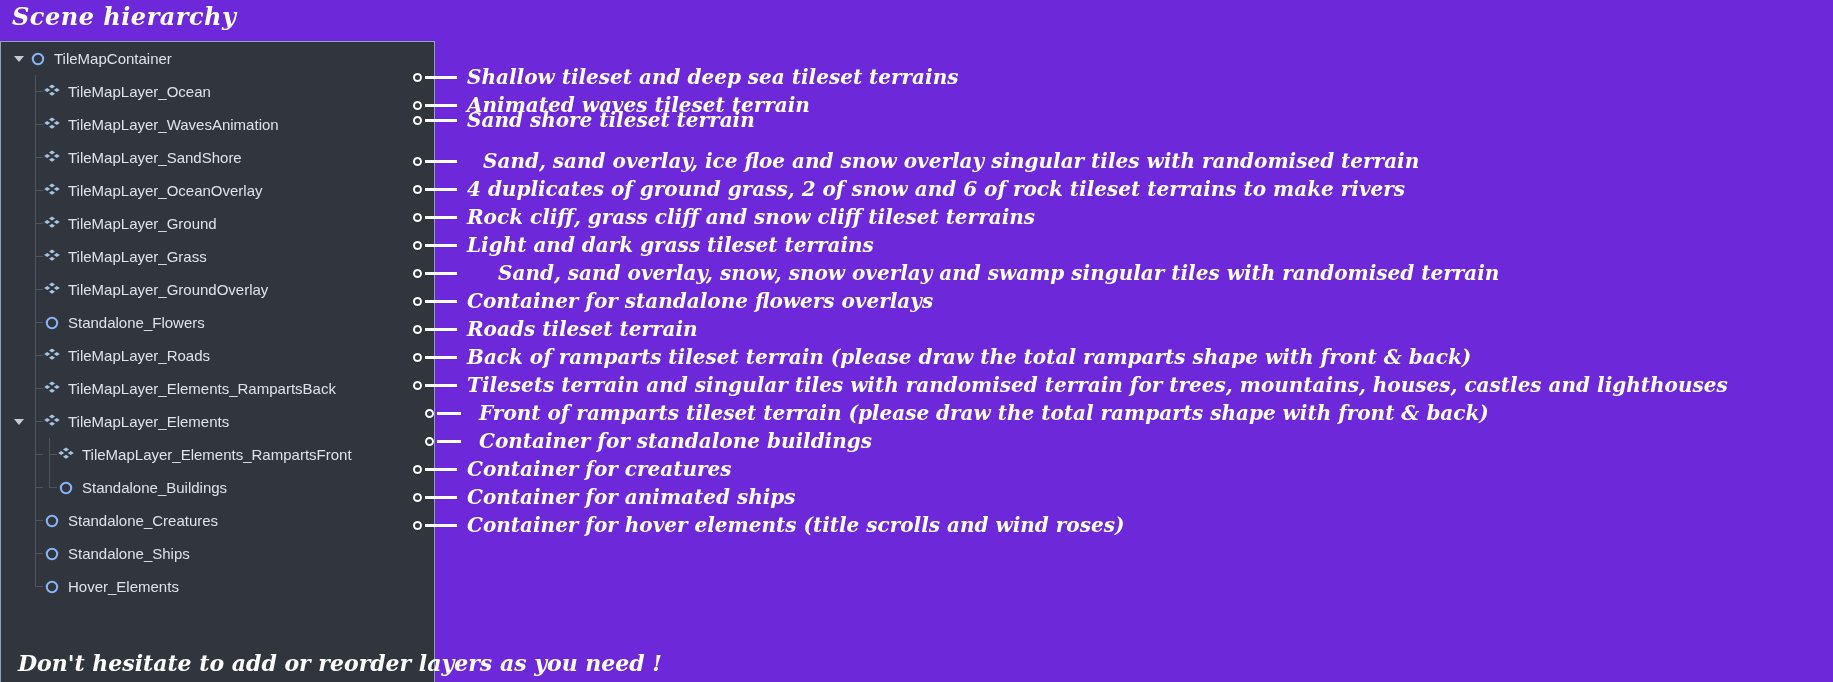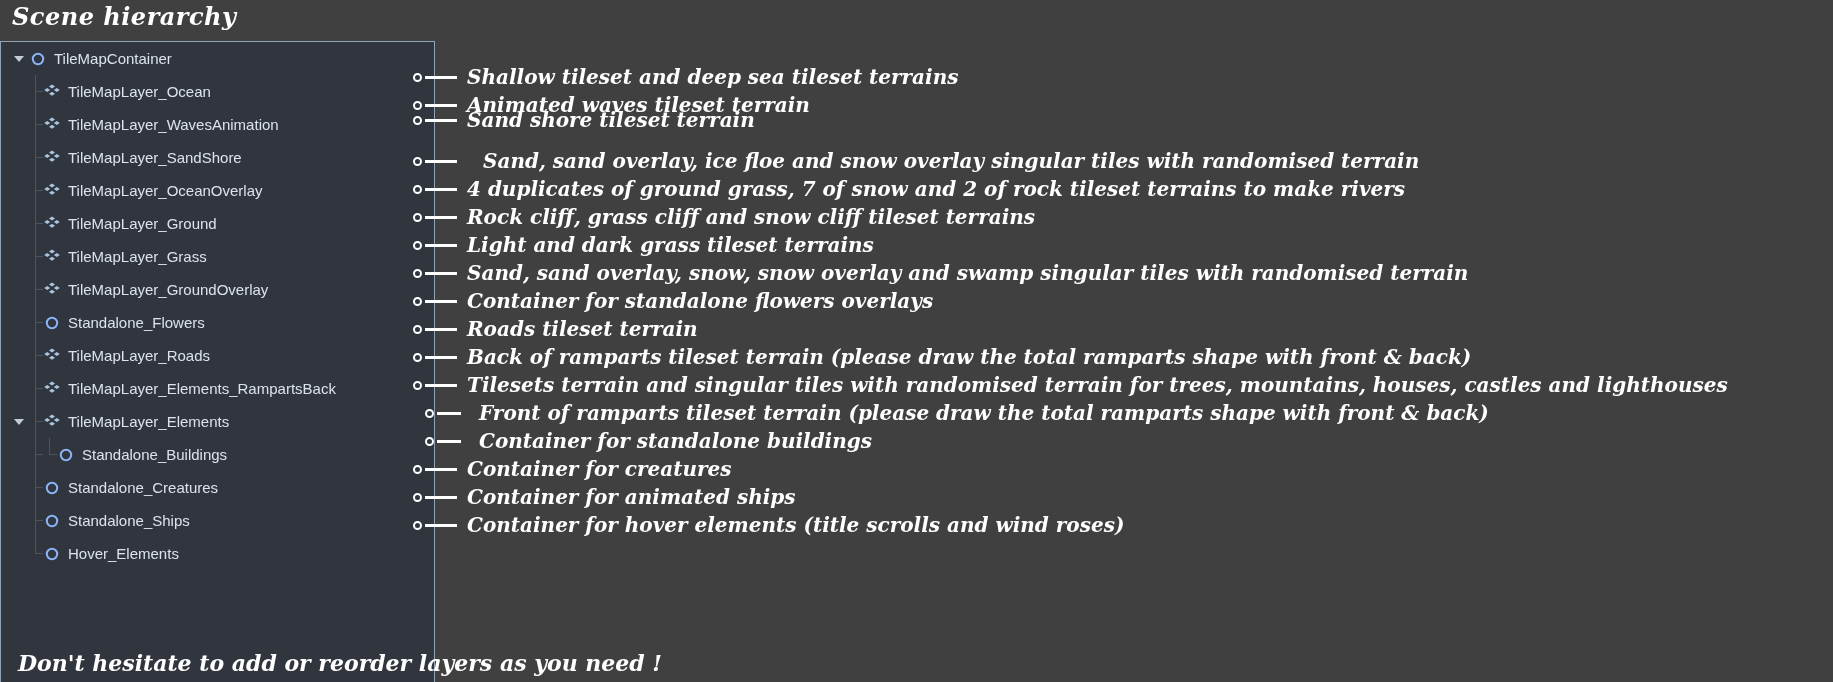--- a/index.html
+++ b/index.html
@@ -8,21 +8,21 @@
     background: #5a7185;
     width: 1833px;
     height: 682px;
     overflow: hidden;
     font-family: "Liberation Sans", sans-serif;
   }
   #root {
     position: relative;
     width: 1833px;
     height: 682px;
-    background: #404040;
+    background: #6d28d9;
   }
   
   .title {
     position: absolute;
     left: 12px;
     top: 2px;
     font-family: "DejaVu Serif", serif;
     font-size: 24px;
     font-style: italic;
     font-weight: bold;
@@ -348,20 +348,37 @@
               <path d="M9 8.7l3 2-3 2-3-2z"></path>
             </g>
           </svg>
         </span>
         <span class="node-label">TileMapLayer_Elements</span>
       </div>
       <div class="tree-row">
         <span class="indent-1"></span>
         <span class="twisty blank"></span>
         <span class="guide"></span>
+        <span class="guide"></span>
+        <span class="node-icon">
+          <svg width="18" height="18" viewBox="0 0 18 18">
+            <g fill="#a8c4e0">
+              <path d="M9 1.5l3 2-3 2-3-2z"></path>
+              <path d="M4.2 5.1l3 2-3 2-3-2z"></path>
+              <path d="M13.8 5.1l3 2-3 2-3-2z"></path>
+              <path d="M9 8.7l3 2-3 2-3-2z"></path>
+            </g>
+          </svg>
+        </span>
+        <span class="node-label">TileMapLayer_Elements_RampartsFront</span>
+      </div>
+      <div class="tree-row">
+        <span class="indent-1"></span>
+        <span class="twisty blank"></span>
+        <span class="guide"></span>
         <span class="guide last"></span>
         <span class="node-icon">
           <svg width="18" height="18" viewBox="0 0 18 18">
             <circle cx="9" cy="9" r="5.2" fill="none" stroke="#8ab4f8" stroke-width="2"></circle>
           </svg>
         </span>
         <span class="node-label">Standalone_Buildings</span>
       </div>
       <div class="tree-row">
         <span class="indent-1"></span>
@@ -425,37 +442,37 @@
           <span class="ring"></span>
           <span class="bar"></span>
         </span>
         <span class="annot-text">Sand, sand overlay, ice floe and snow overlay singular tiles with randomised terrain</span>
       </div>
       <div class="annot" style="top: 177px; left: 413px;">
         <span class="pin">
           <span class="ring"></span>
           <span class="bar"></span>
         </span>
-        <span class="annot-text">4 duplicates of ground grass, 7 of snow and 2 of rock tileset terrains to make rivers</span>
+        <span class="annot-text">4 duplicates of ground grass, 2 of snow and 6 of rock tileset terrains to make rivers</span>
       </div>
       <div class="annot" style="top: 205px; left: 413px;">
         <span class="pin">
           <span class="ring"></span>
           <span class="bar"></span>
         </span>
         <span class="annot-text">Rock cliff, grass cliff and snow cliff tileset terrains</span>
       </div>
       <div class="annot" style="top: 233px; left: 413px;">
         <span class="pin">
           <span class="ring"></span>
           <span class="bar"></span>
         </span>
         <span class="annot-text">Light and dark grass tileset terrains</span>
       </div>
-      <div class="annot" style="top: 261px; left: 413px;">
+      <div class="annot" style="top: 261px; left: 413px; gap: 31px;">
         <span class="pin">
           <span class="ring"></span>
           <span class="bar"></span>
         </span>
         <span class="annot-text">Sand, sand overlay, snow, snow overlay and swamp singular tiles with randomised terrain</span>
       </div>
       <div class="annot" style="top: 289px; left: 413px;">
         <span class="pin">
           <span class="ring"></span>
           <span class="bar"></span>

